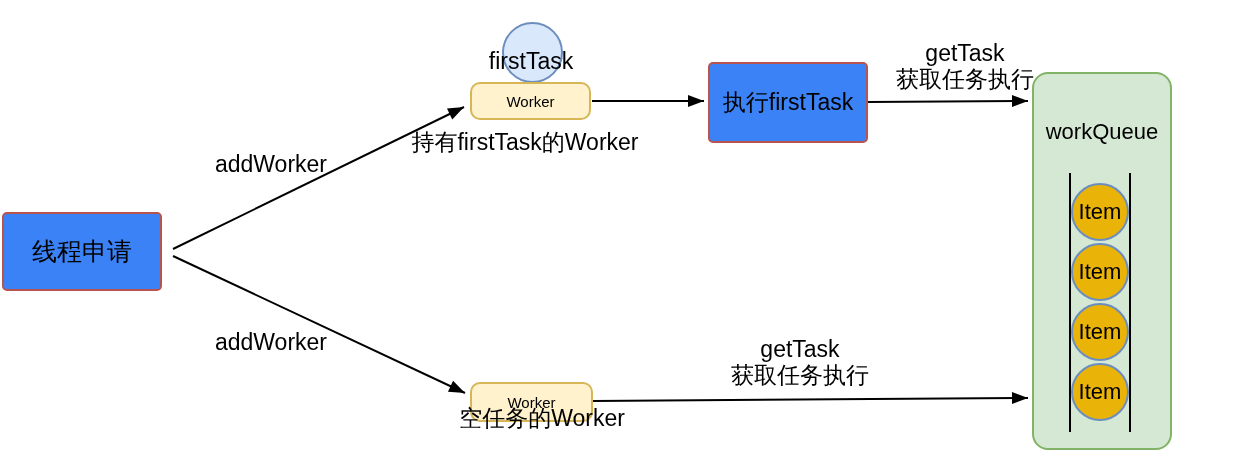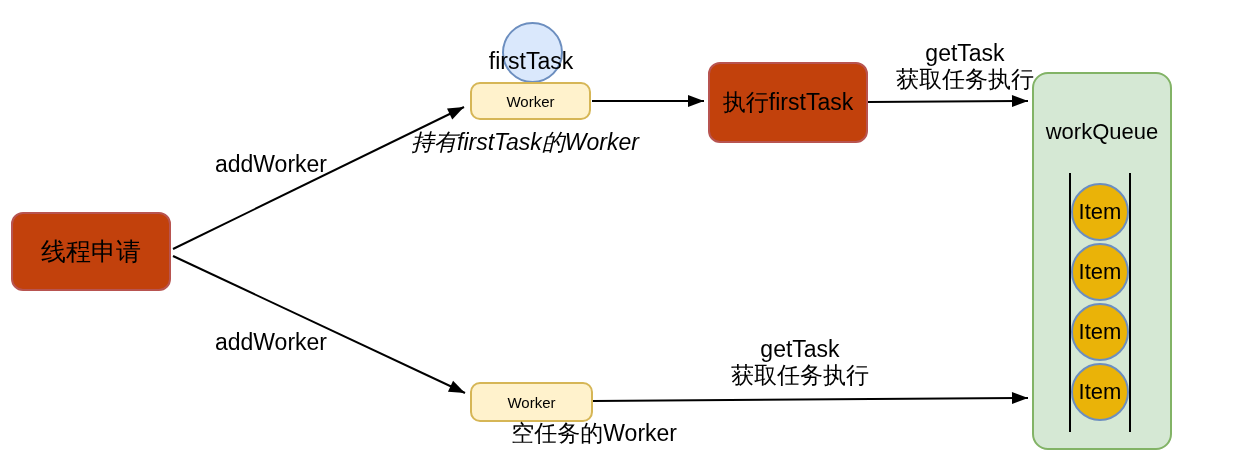--- a/index.html
+++ b/index.html
@@ -25,23 +25,23 @@
   .node {
     position: absolute;
     display: flex;
     align-items: center;
     justify-content: center;
     box-sizing: border-box;
     text-align: center;
     white-space: nowrap;
   }
   .node-red {
-    background: #c2410c;
+    background: #3b82f6;
     border: 2px solid #b85450;
-    border-radius: 12px;
+    border-radius: 5px;
     font-size: 24px;
   }
   .node-yellow {
     background: #fff2cc;
     border: 2px solid #d6b656;
     border-radius: 10px;
     font-size: 15px;
   }
   .node-green {
     background: #d5e8d4;
@@ -90,39 +90,39 @@
     </defs>
     <line x1="173" y1="249" x2="464" y2="107" stroke="#000000" stroke-width="2" marker-end="url(#ah)"></line>
     <line x1="173" y1="256" x2="465" y2="393" stroke="#000000" stroke-width="2" marker-end="url(#ah)"></line>
     <line x1="592" y1="101" x2="704" y2="101" stroke="#000000" stroke-width="2" marker-end="url(#ah)"></line>
     <line x1="868" y1="102" x2="1028" y2="101" stroke="#000000" stroke-width="2" marker-end="url(#ah)"></line>
     <line x1="593" y1="401" x2="1028" y2="398" stroke="#000000" stroke-width="2" marker-end="url(#ah)"></line>
     <line x1="1070" y1="173" x2="1070" y2="432" stroke="#000000" stroke-width="2"></line>
     <line x1="1130" y1="173" x2="1130" y2="432" stroke="#000000" stroke-width="2"></line>
   </svg>
 
-  <div class="node node-red" style="left:11px; top:212px; width:160px; height:79px; font-size:25px;">线程申请</div>
+  <div class="node node-red" style="left:2px; top:212px; width:160px; height:79px; font-size:25px;">线程申请</div>
 
   <div class="label" style="left:196px; top:151px; width:150px;">addWorker</div>
   <div class="label" style="left:196px; top:329px; width:150px;">addWorker</div>
 
   <div class="node node-circle" style="left:502px; top:22px; width:61px; height:61px;"></div>
   <div class="label" style="left:456px; top:48px; width:150px; font-size:23px;">firstTask</div>
   <div class="node node-yellow" style="left:470px; top:82px; width:121px; height:38px;">Worker</div>
-  <div class="label" style="left:390px; top:129px; width:270px;font-style:italic;">持有firstTask的Worker</div>
+  <div class="label" style="left:390px; top:129px; width:270px;">持有firstTask的Worker</div>
 
   <div class="node node-red" style="left:708px; top:62px; width:160px; height:81px; font-size:23px;">执行firstTask</div>
 
   <div class="label" style="left:860px; top:40px; width:210px;">
     <div>getTask</div>
     <div>获取任务执行</div>
   </div>
 
   <div class="node node-yellow" style="left:470px; top:382px; width:123px; height:40px;">Worker</div>
-  <div class="label" style="left:407px; top:420px; width:270px;text-align:right;">空任务的Worker</div>
+  <div class="label" style="left:407px; top:405px; width:270px;">空任务的Worker</div>
 
   <div class="label" style="left:700px; top:336px; width:200px;">
     <div>getTask</div>
     <div>获取任务执行</div>
   </div>
 
   <div class="item-circle" style="left:1071px; top:183px;">Item</div>
   <div class="item-circle" style="left:1071px; top:243px;">Item</div>
   <div class="item-circle" style="left:1071px; top:303px;">Item</div>
   <div class="item-circle" style="left:1071px; top:363px;">Item</div>

